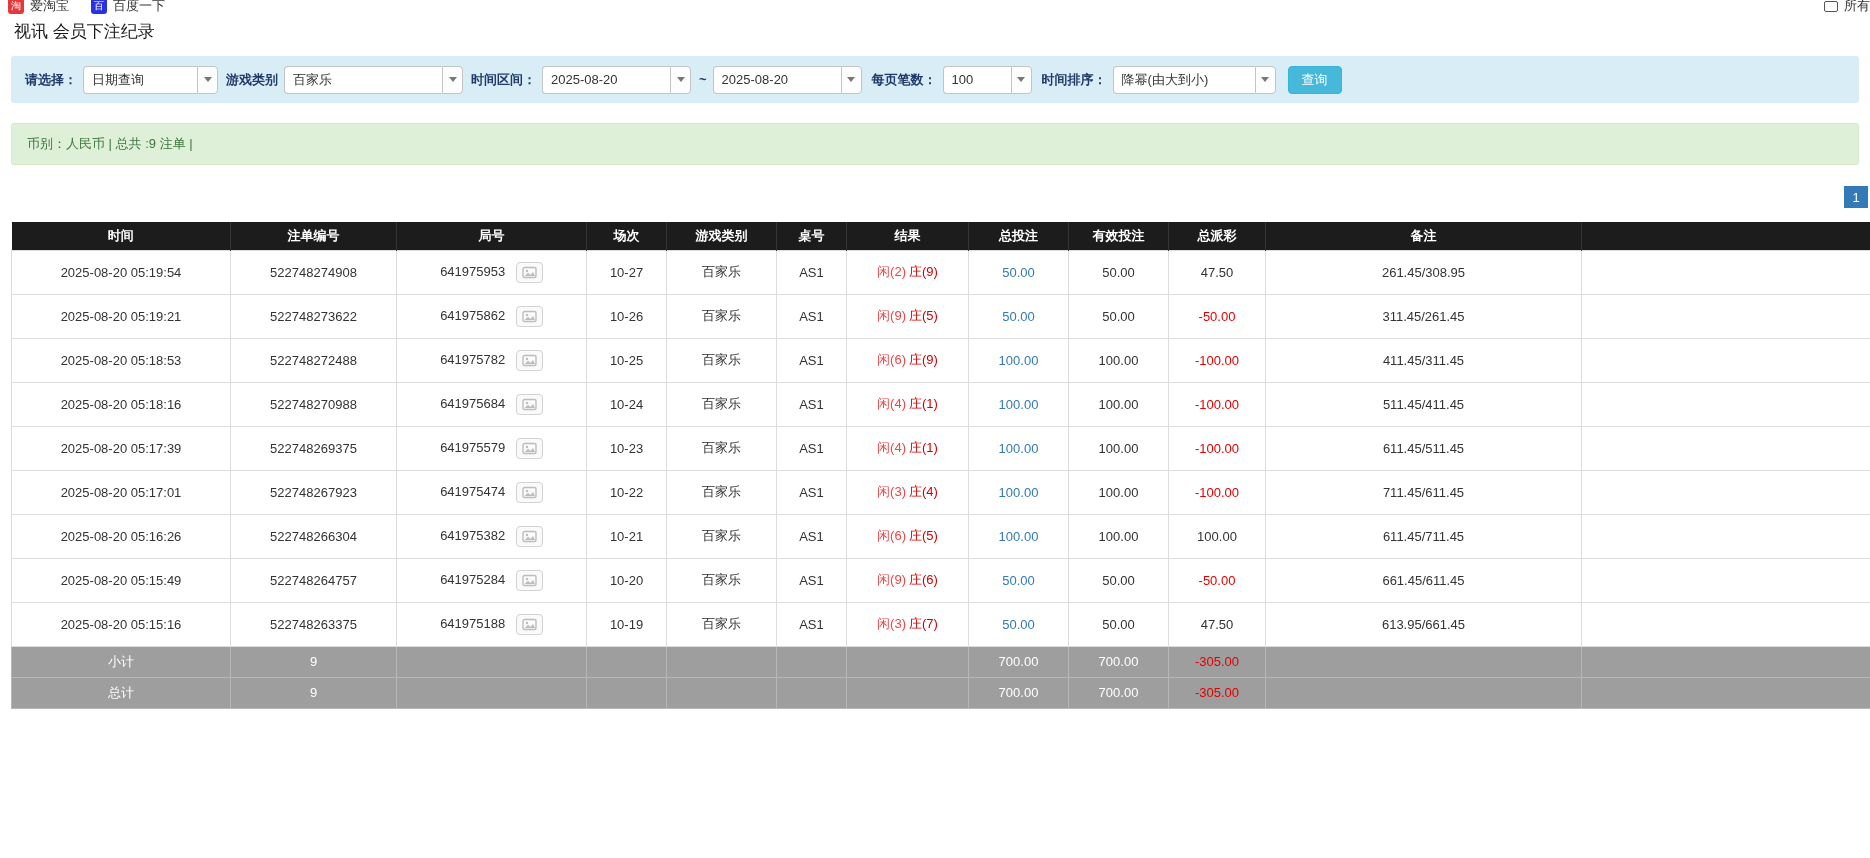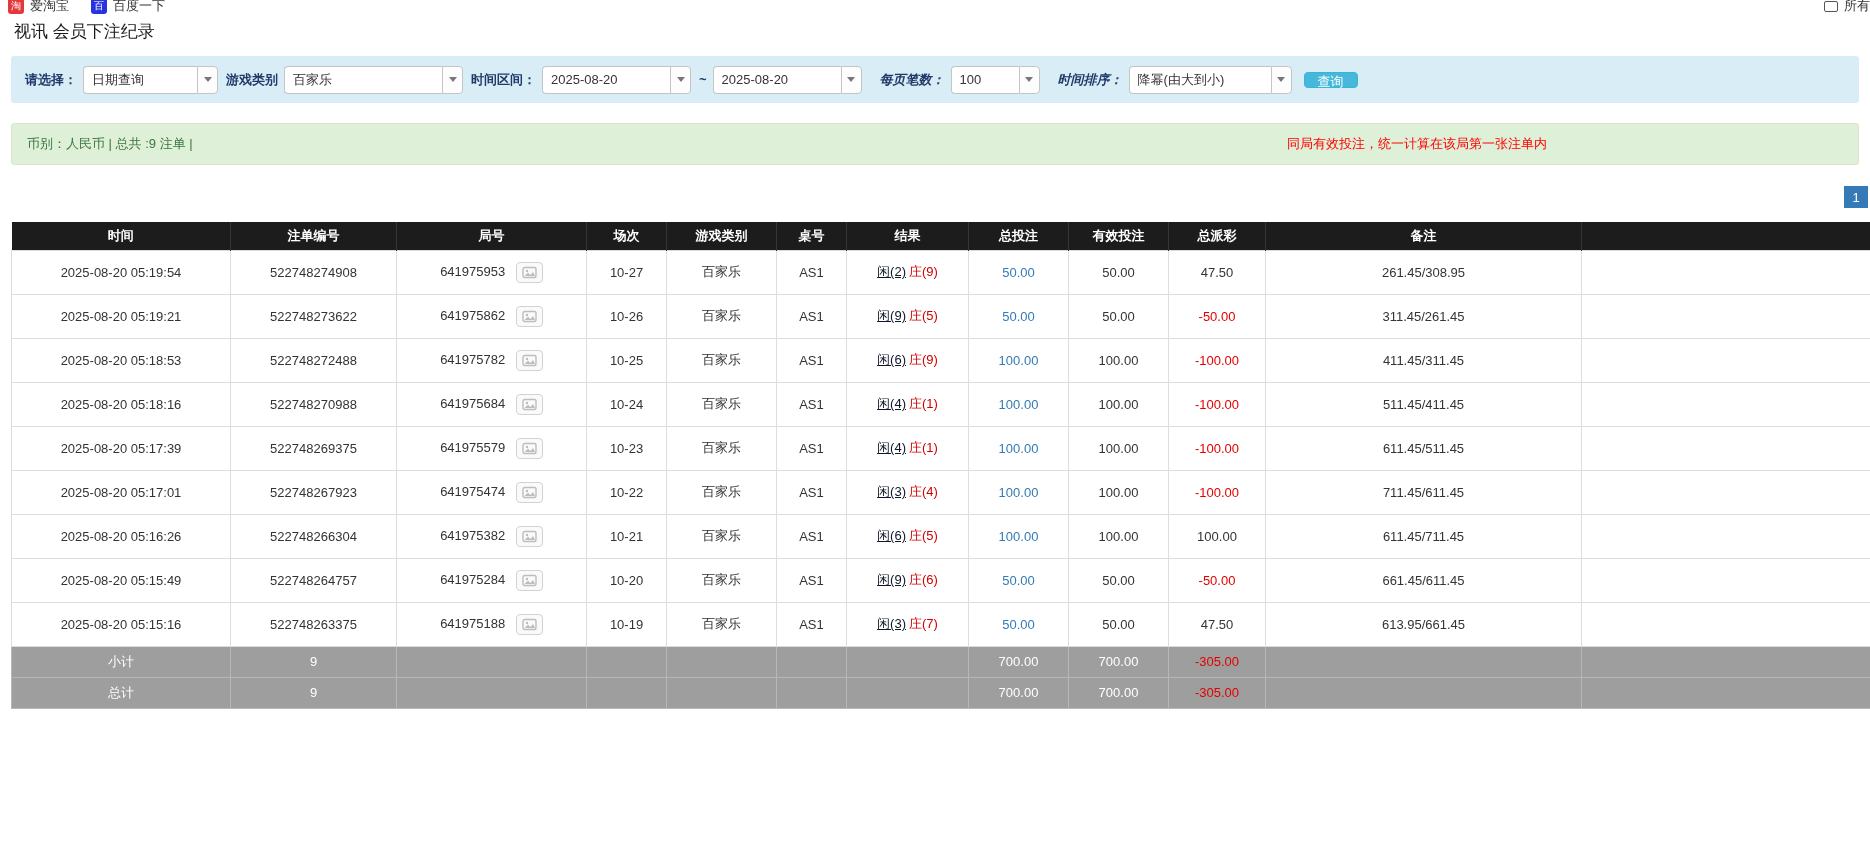--- a/index.html
+++ b/index.html
@@ -23,36 +23,36 @@
   .folder-icon:before { content:""; position:absolute; top:-4px; left:1px; width:6px; height:2px; background:#555; border-radius:1px 1px 0 0; }
 
   .page-title { font-size:17px; font-weight:400; color:#1a1a1a; margin:6px 0 0 14px; line-height:22px; }
 
   
   .filter-bar {
     margin:13px 11px 0; height:47px; background:#d9edf7; border-radius:3px;
     display:flex; align-items:center; padding:9px 14px;
   }
   .flabel { font-weight:bold; color:#1f3a68; margin:0 6px 0 0; white-space:nowrap; }
-  .flabel.gap { margin-left:10px;font-style:italic; }
+  .flabel.gap { margin-left:2px; }
   .combo { display:inline-flex; margin-right:8px; }
   .combo-input {
     height:28px; border:1px solid #c4c4c4; border-right:none; border-radius:4px 0 0 4px;
     padding:4px 8px; font-size:13px; color:#333; background:#fff; outline:none;
     font-family:Liberation Sans, sans-serif;
   }
   .combo-btn {
     width:21px; height:28px; border:1px solid #c4c4c4; border-radius:0 4px 4px 0;
     background:#fdfdfd; cursor:pointer; display:flex; align-items:center; justify-content:center; padding:0;
   }
   .caret { width:0; height:0; border-left:4px solid transparent; border-right:4px solid transparent; border-top:5px solid #777; display:inline-block; }
   .w-type { width:114px; } .w-game { width:158px; } .w-date { width:128px; } .w-size { width:68px; } .w-sort { width:142px; }
   .tilde { margin:0 6px 0 0; color:#1f3a68; font-weight:bold; }
   .btn-query {
-    height:16px; padding:0 13px; margin-left:4px; background:#46b8da; border:1px solid #39b3d7;
+    height:28px; padding:0 13px; margin-left:4px; background:#46b8da; border:1px solid #39b3d7;
     color:#fff; font-size:13px; border-radius:4px; cursor:pointer;
     font-family:"Liberation Sans","DejaVu Sans",sans-serif;
   }
 
   
   .summary-bar {
     margin:20px 11px 0; background:#dff0d8; border:1px solid #d6e9c6; border-radius:3px;
     padding:11px 15px; display:flex; justify-content:space-between; align-items:center;
   }
   .summary-left { color:#3c763d; }
@@ -70,21 +70,21 @@
   table { border-collapse:collapse; table-layout:fixed; width:1880px; }
   thead th {
     background:#1c1c1c; color:#fff; font-weight:bold; font-size:13px; height:28px;
     text-align:center; border-right:1px solid #353535; padding:0;font-family:Liberation Serif, serif;
   }
   tbody td {
     height:44px; text-align:center; font-size:13px; color:#333;
     border:1px solid #ddd; background:#fff; padding:0 4px;
   }
   .bet-link { color:#337ab7; text-decoration:none; cursor:pointer; }
-  .player { color:#0f172a;text-decoration:underline; }
+  .player { color:#ef4444; }
   .banker { color:#d10000; margin-left:3px; }
   .neg { color:#e30000; }
   .replay-btn {
     display:inline-flex; align-items:center; justify-content:center;
     width:27px; height:21px; background:#fafafa; border:1px solid #d2d2d2; border-radius:4px;
     vertical-align:middle; margin-left:7px; cursor:pointer;
   }
   tfoot td {
     height:31px; background:#9e9e9e; color:#fff; text-align:center; font-size:13px;
     border:1px solid #b7b7b7; padding:0 4px;
@@ -156,21 +156,20 @@
     <input class="combo-input w-sort" readonly="" value="降幂(由大到小)" style="">
     <button class="combo-btn">
         <span class="caret"></span>
       </button>
   </span>
   <button class="btn-query">查询</button>
 </div>
 
 <div class="summary-bar">
   <span class="summary-left">币别：人民币 | 总共 :9 注单 |</span>
-  <span class="summary-right">同局有效投注，统一计算在该局第一张注单内</span>
 </div>
 
 <div class="pager">
   <span class="page-current">1</span>
 </div>
 
 <div class="table-wrap">
   <table>
     <colgroup>
       <col style="width:219px">

